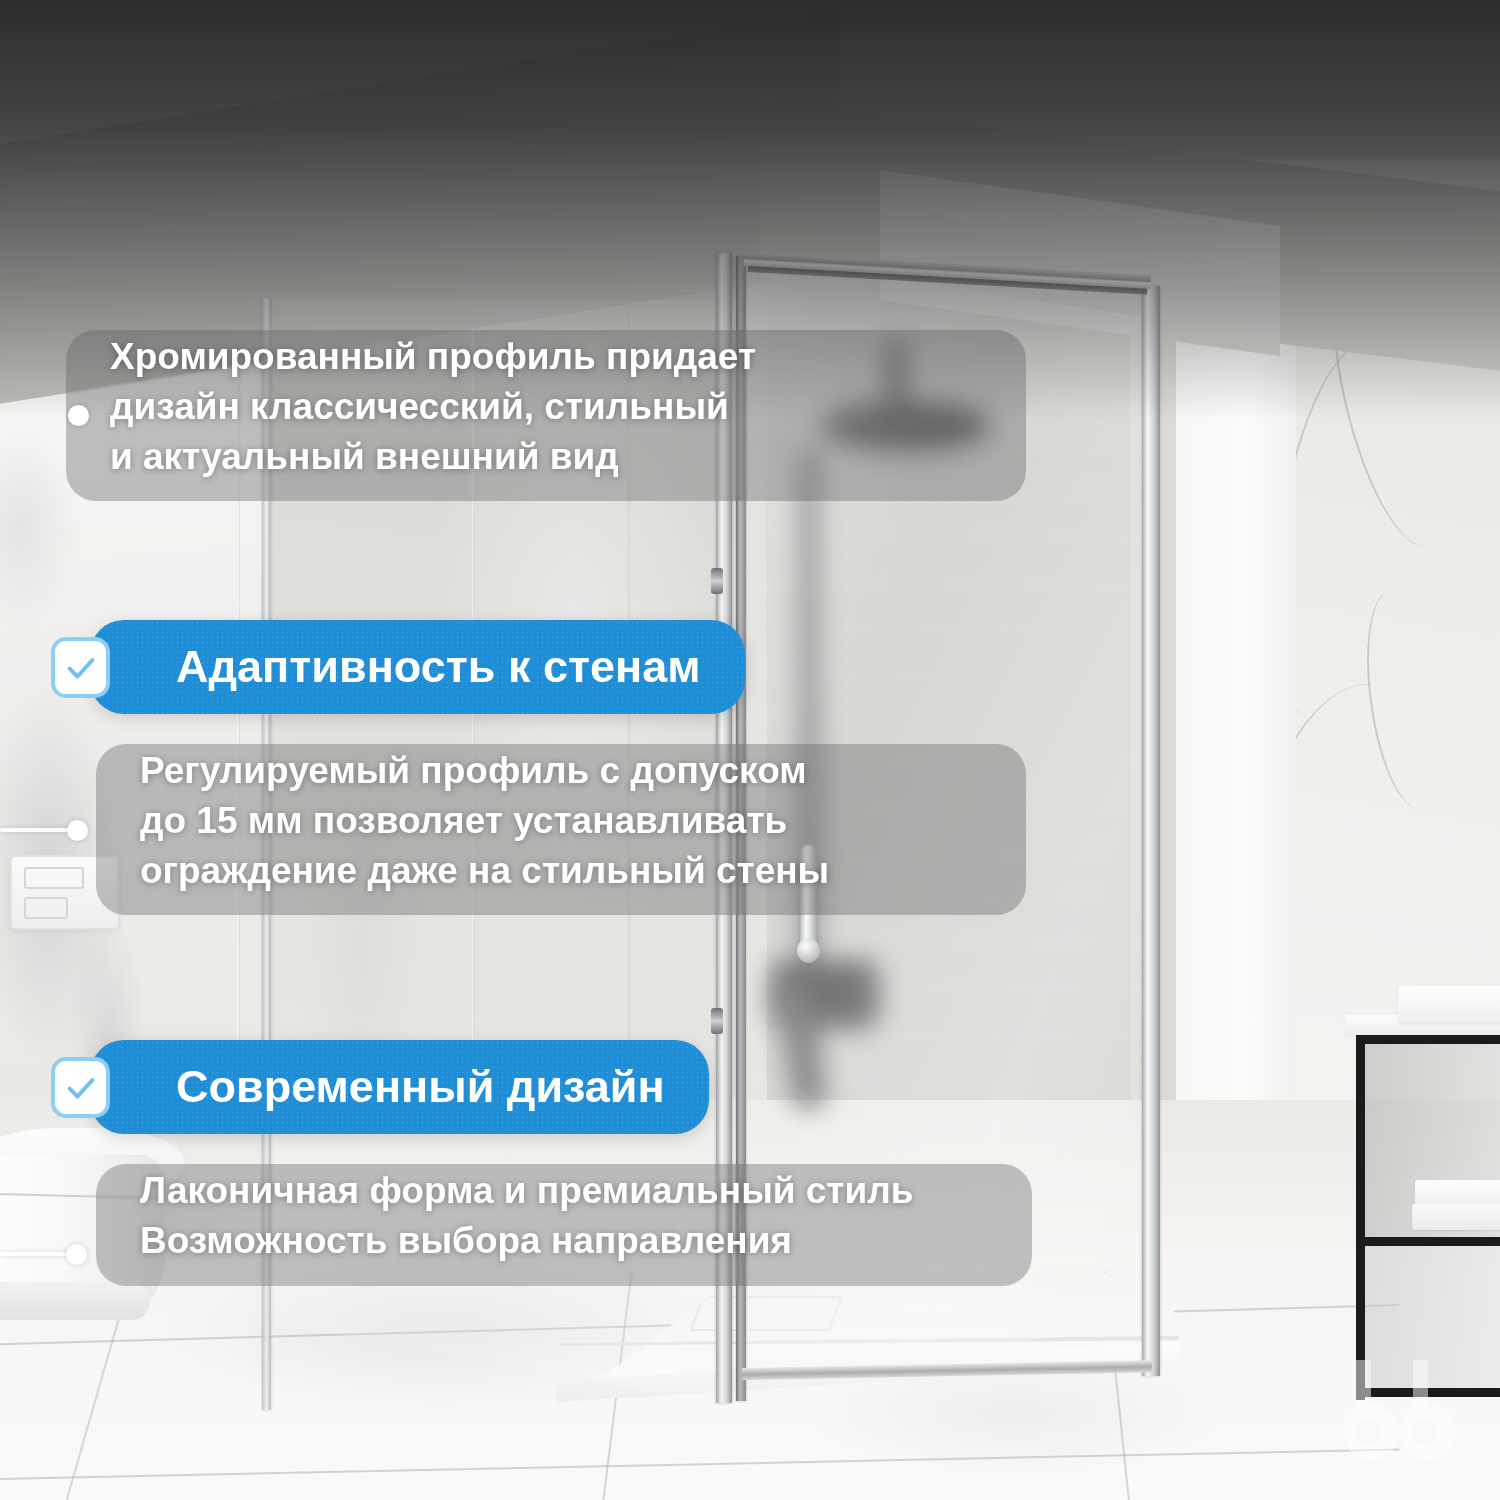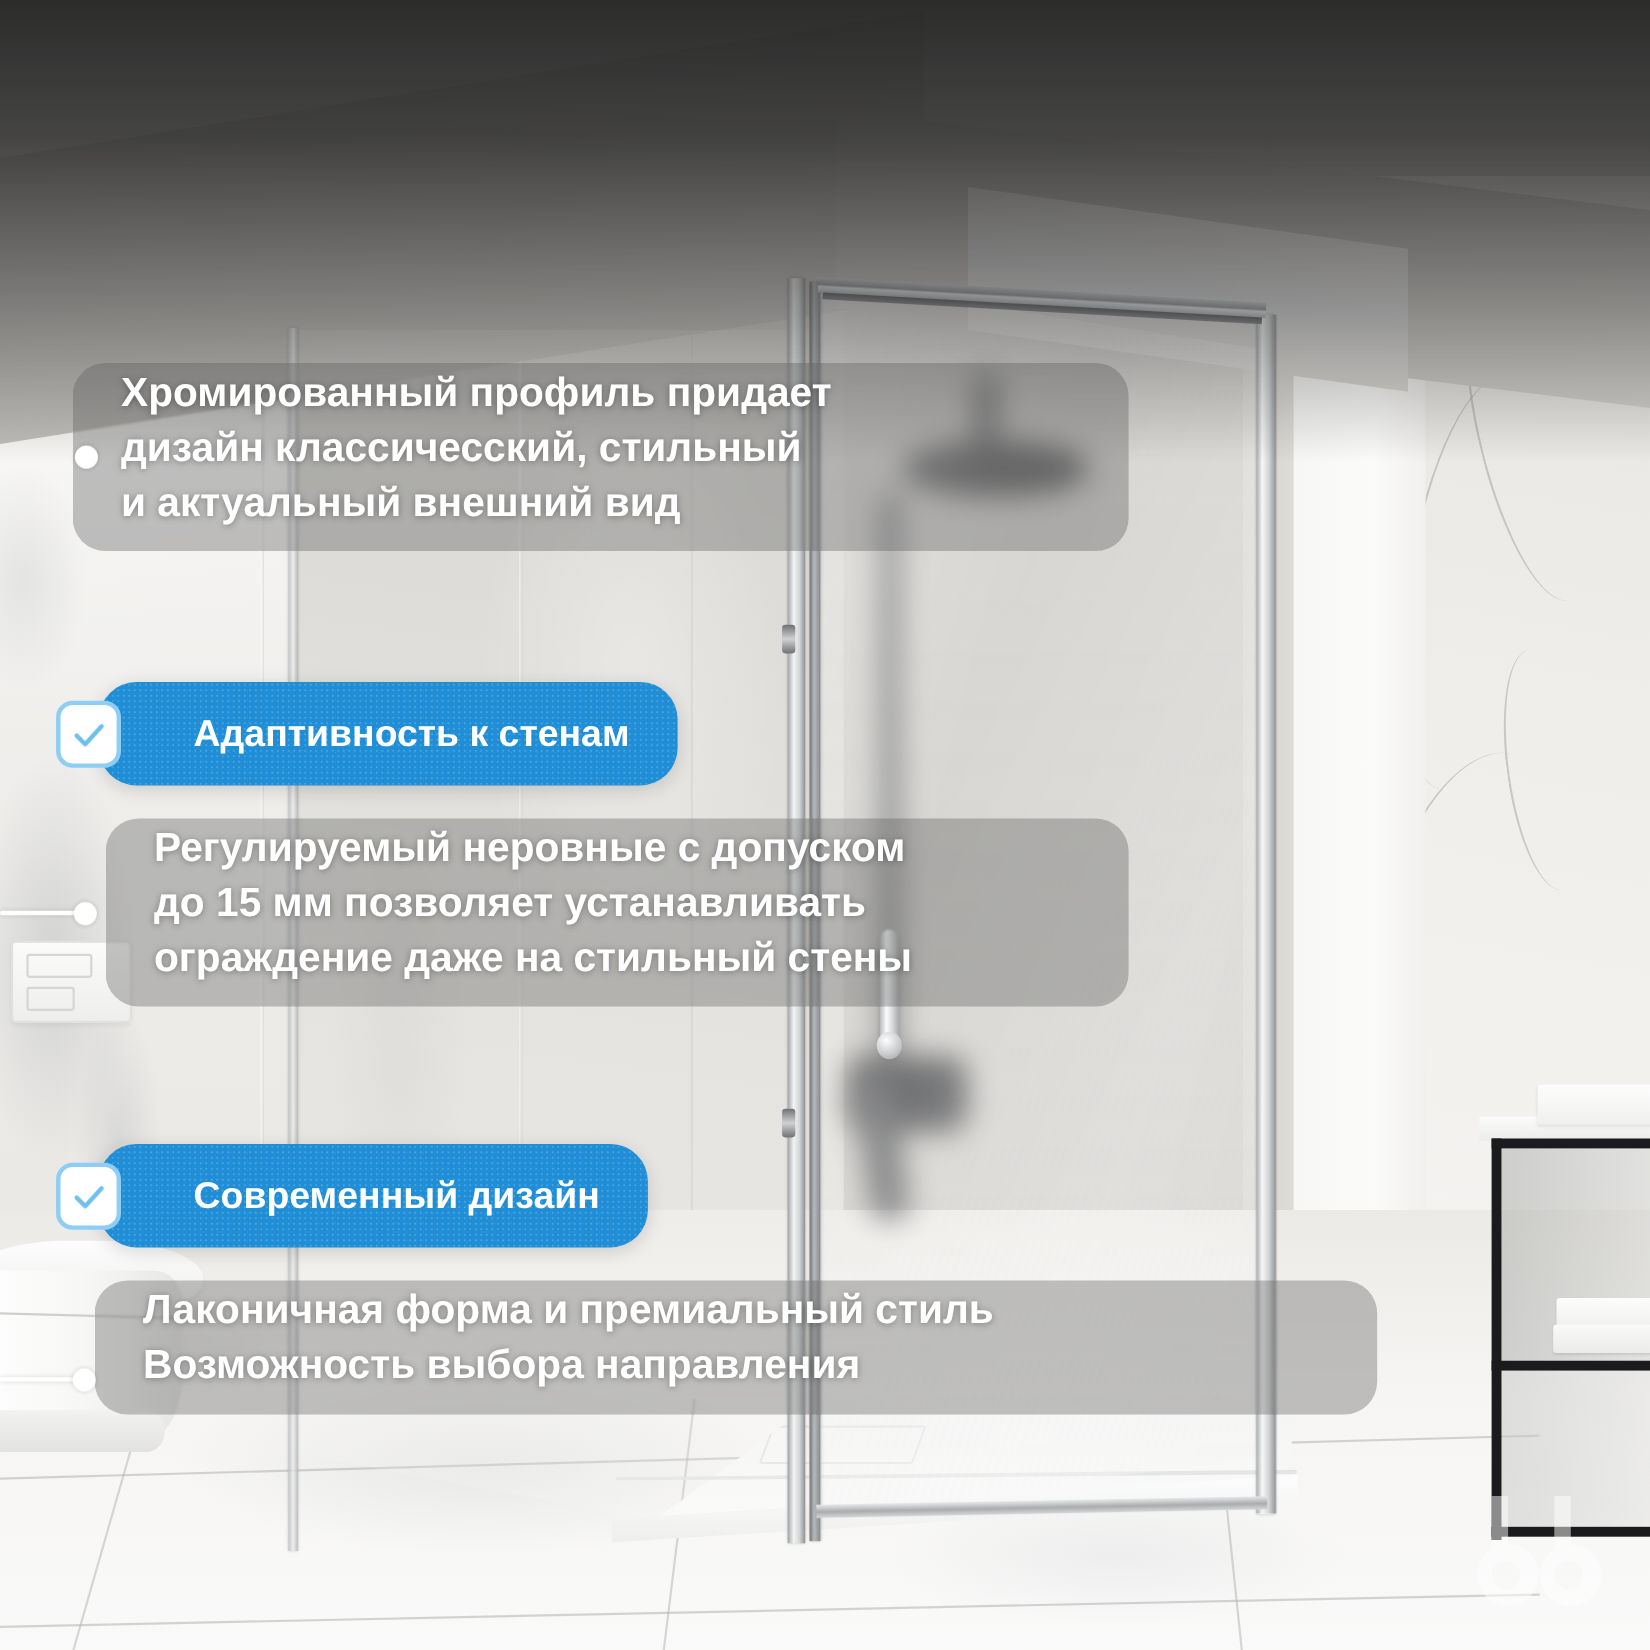--- a/index.html
+++ b/index.html
@@ -334,21 +334,21 @@
   }
   .textcard p {
     color:#ffffff; font-weight:700; font-size:37px; line-height:1.345;
     padding:2px 34px 20px 44px;
     text-shadow:0 1px 7px rgba(0,0,0,.34);
     white-space:nowrap;
   }
 
   .card1 { left:66px;  top:330px;  width:960px; }
   .card2 { left:96px;  top:744px;  width:930px; }
-  .card3 { left:86px;  top:1164px; width:1166px; }
+  .card3 { left:96px;  top:1164px; width:936px; }
 
   
   .dot {
     position:absolute; width:21px; height:21px; border-radius:50%;
     background:#ffffff; box-shadow:0 0 5px rgba(0,0,0,.18);
   }
   .bullet1 { left:68px; top:405px; }
   .bullet2 { left:67px; top:820px; }
   .bullet3 { left:66px; top:1244px; }
   .lead {
@@ -368,21 +368,21 @@
   .pill:before{
     content:""; position:absolute; inset:0; border-radius:34px;
     background-image:
       radial-gradient(rgba(255,255,255,.20) .6px, transparent .7px),
       radial-gradient(rgba(255,255,255,.13) .6px, transparent .7px);
     background-size:5px 5px, 8px 8px;
     background-position:0 0, 3px 4px;
     pointer-events:none;
   }
   .pill span{
-    position:relative; color:#ffffff; font-weight:700; font-size:34px;
+    position:relative; color:#ffffff; font-weight:700; font-size:45px;
     white-space:nowrap;
   }
   .pill-1 { left:90px; top:620px; }
   .pill-2 { left:90px; top:1040px; }
 
   .chk {
     position:absolute; left:-39px; top:17px; width:59px; height:61px;
     background:#ffffff; border:4px solid #8ecdf4; border-radius:15px;
     display:flex; align-items:center; justify-content:center;
   }
@@ -493,21 +493,21 @@
       <div class="chk">
         <svg viewBox="0 0 24 24" fill="none" stroke="#6fc0ef" stroke-width="2.8" stroke-linecap="round" stroke-linejoin="round">
           <path d="M4 12.5 L9.5 18 L20 6.5"></path>
         </svg>
       </div>
       <span>Адаптивность к стенам</span>
     </div>
 
     <div class="textcard card2">
       <p>
-        <span>Регулируемый неровные с допуском</span><br>
+        <span>Регулируемый профиль с допуском</span><br>
         <span>до 15 мм позволяет устанавливать</span><br>
         <span>ограждение даже на стильный стены</span>
       </p>
     </div>
     <div class="lead lead2"></div>
     <div class="dot bullet2"></div>
 
     <div class="pill pill-2">
       <div class="chk">
         <svg viewBox="0 0 24 24" fill="none" stroke="#6fc0ef" stroke-width="2.8" stroke-linecap="round" stroke-linejoin="round">

